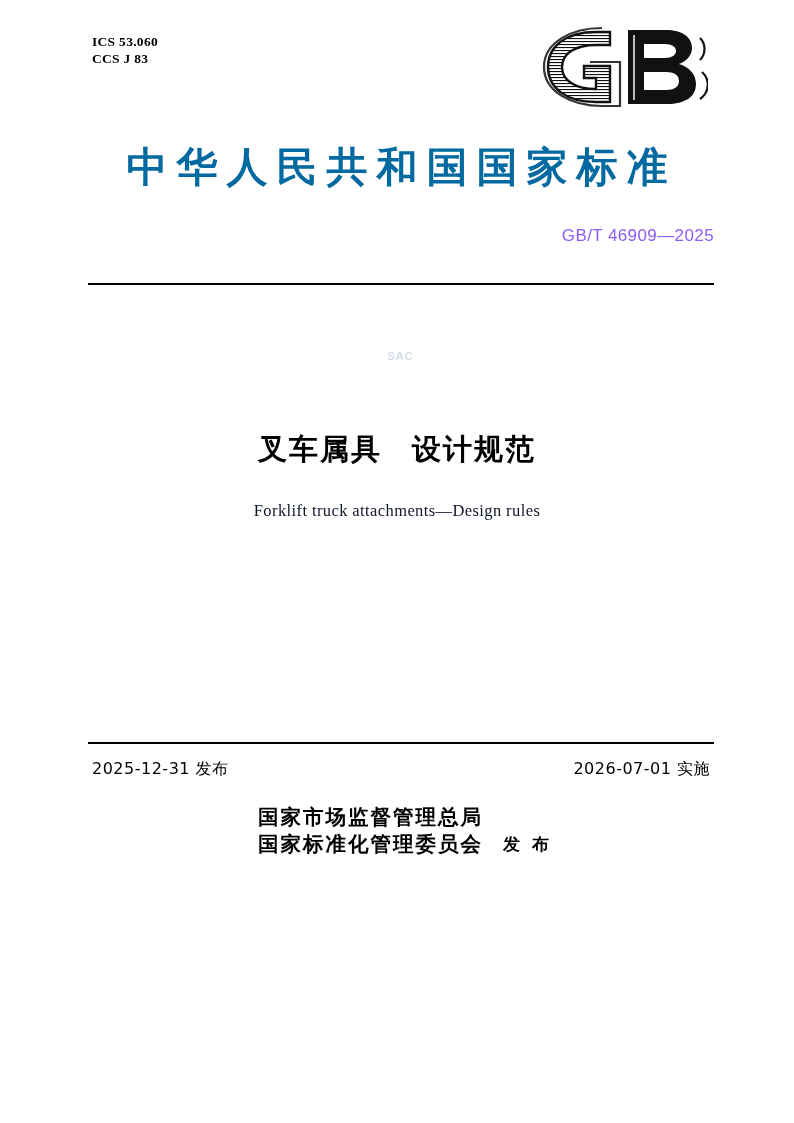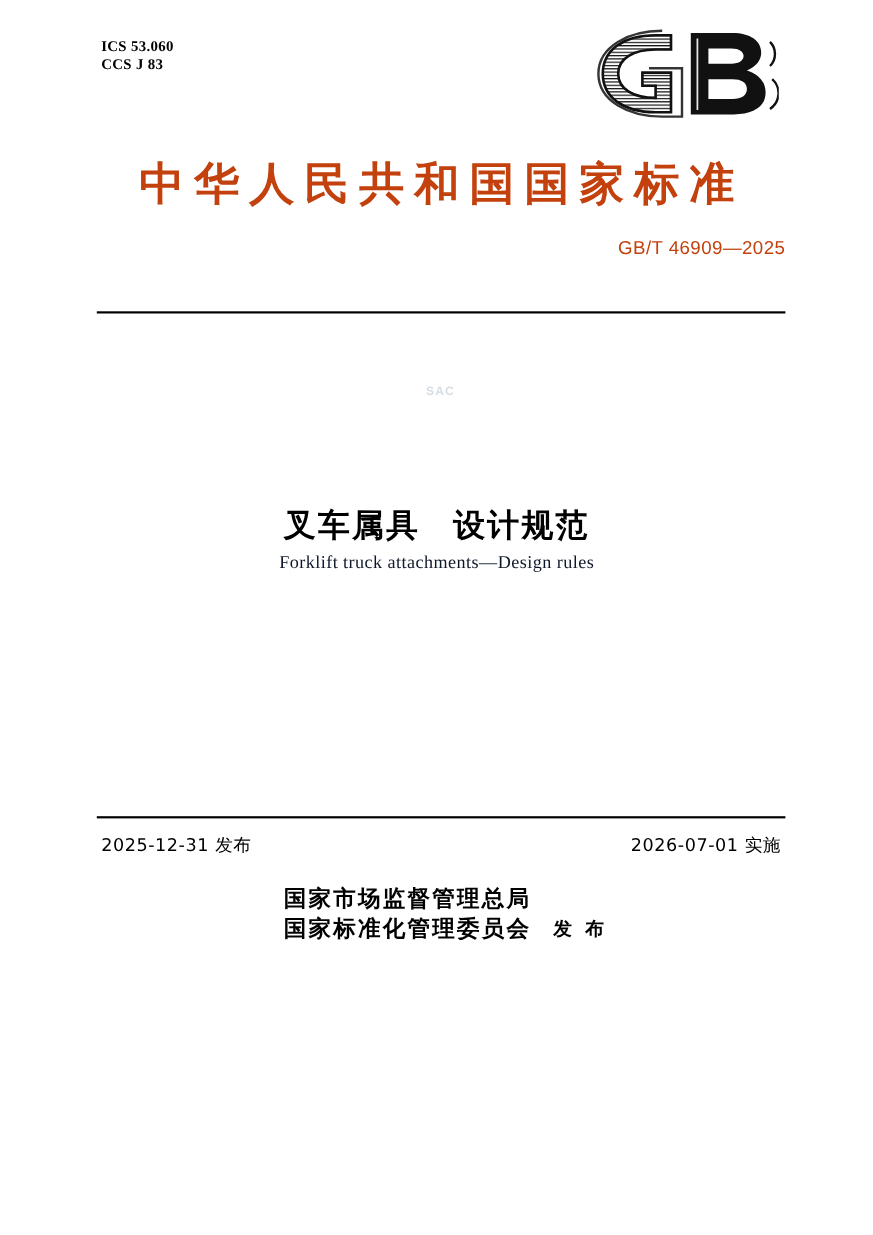--- a/index.html
+++ b/index.html
@@ -50,33 +50,33 @@
     position: absolute;
     left: 0;
     right: 0;
     top: 140px;
     text-align: center;
     font-family: "DejaVu Sans", sans-serif;
     font-weight: bold;
     font-size: 41px;
     letter-spacing: 9px;
     text-indent: 9px;
-    color: #c2410c;
+    color: #0369a1;
     white-space: nowrap;
   }
 
   
   .std-number {
     position: absolute;
     right: 80px;
-    top: 216px;
+    top: 226px;
     font-family: "Liberation Sans", sans-serif;
     font-size: 17px;
     letter-spacing: 0.4px;
-    color: #c2410c;
+    color: #8b5cf6;
   }
 
   
   .rule-top {
     position: absolute;
     left: 88px;
     right: 80px;
     top: 283px;
     height: 2px;
     background: #000;
@@ -109,21 +109,20 @@
   .doc-title-cn {
     position: absolute;
     left: 0; right: 0;
     top: 430px;
     text-align: center;
     font-family: "DejaVu Sans", sans-serif;
     font-weight: bold;
     font-size: 29px;
     letter-spacing: 2px;
     color: #000;
-    margin-top: 28px;
   }
   .doc-title-cn .gap { display: inline-block; width: 30px; }
   .doc-title-en {
     position: absolute;
     left: 0; right: 0;
     top: 501px;
     text-align: center;
     font-family: "Liberation Serif", serif;
     font-size: 16.5px;
     letter-spacing: 0.4px;

